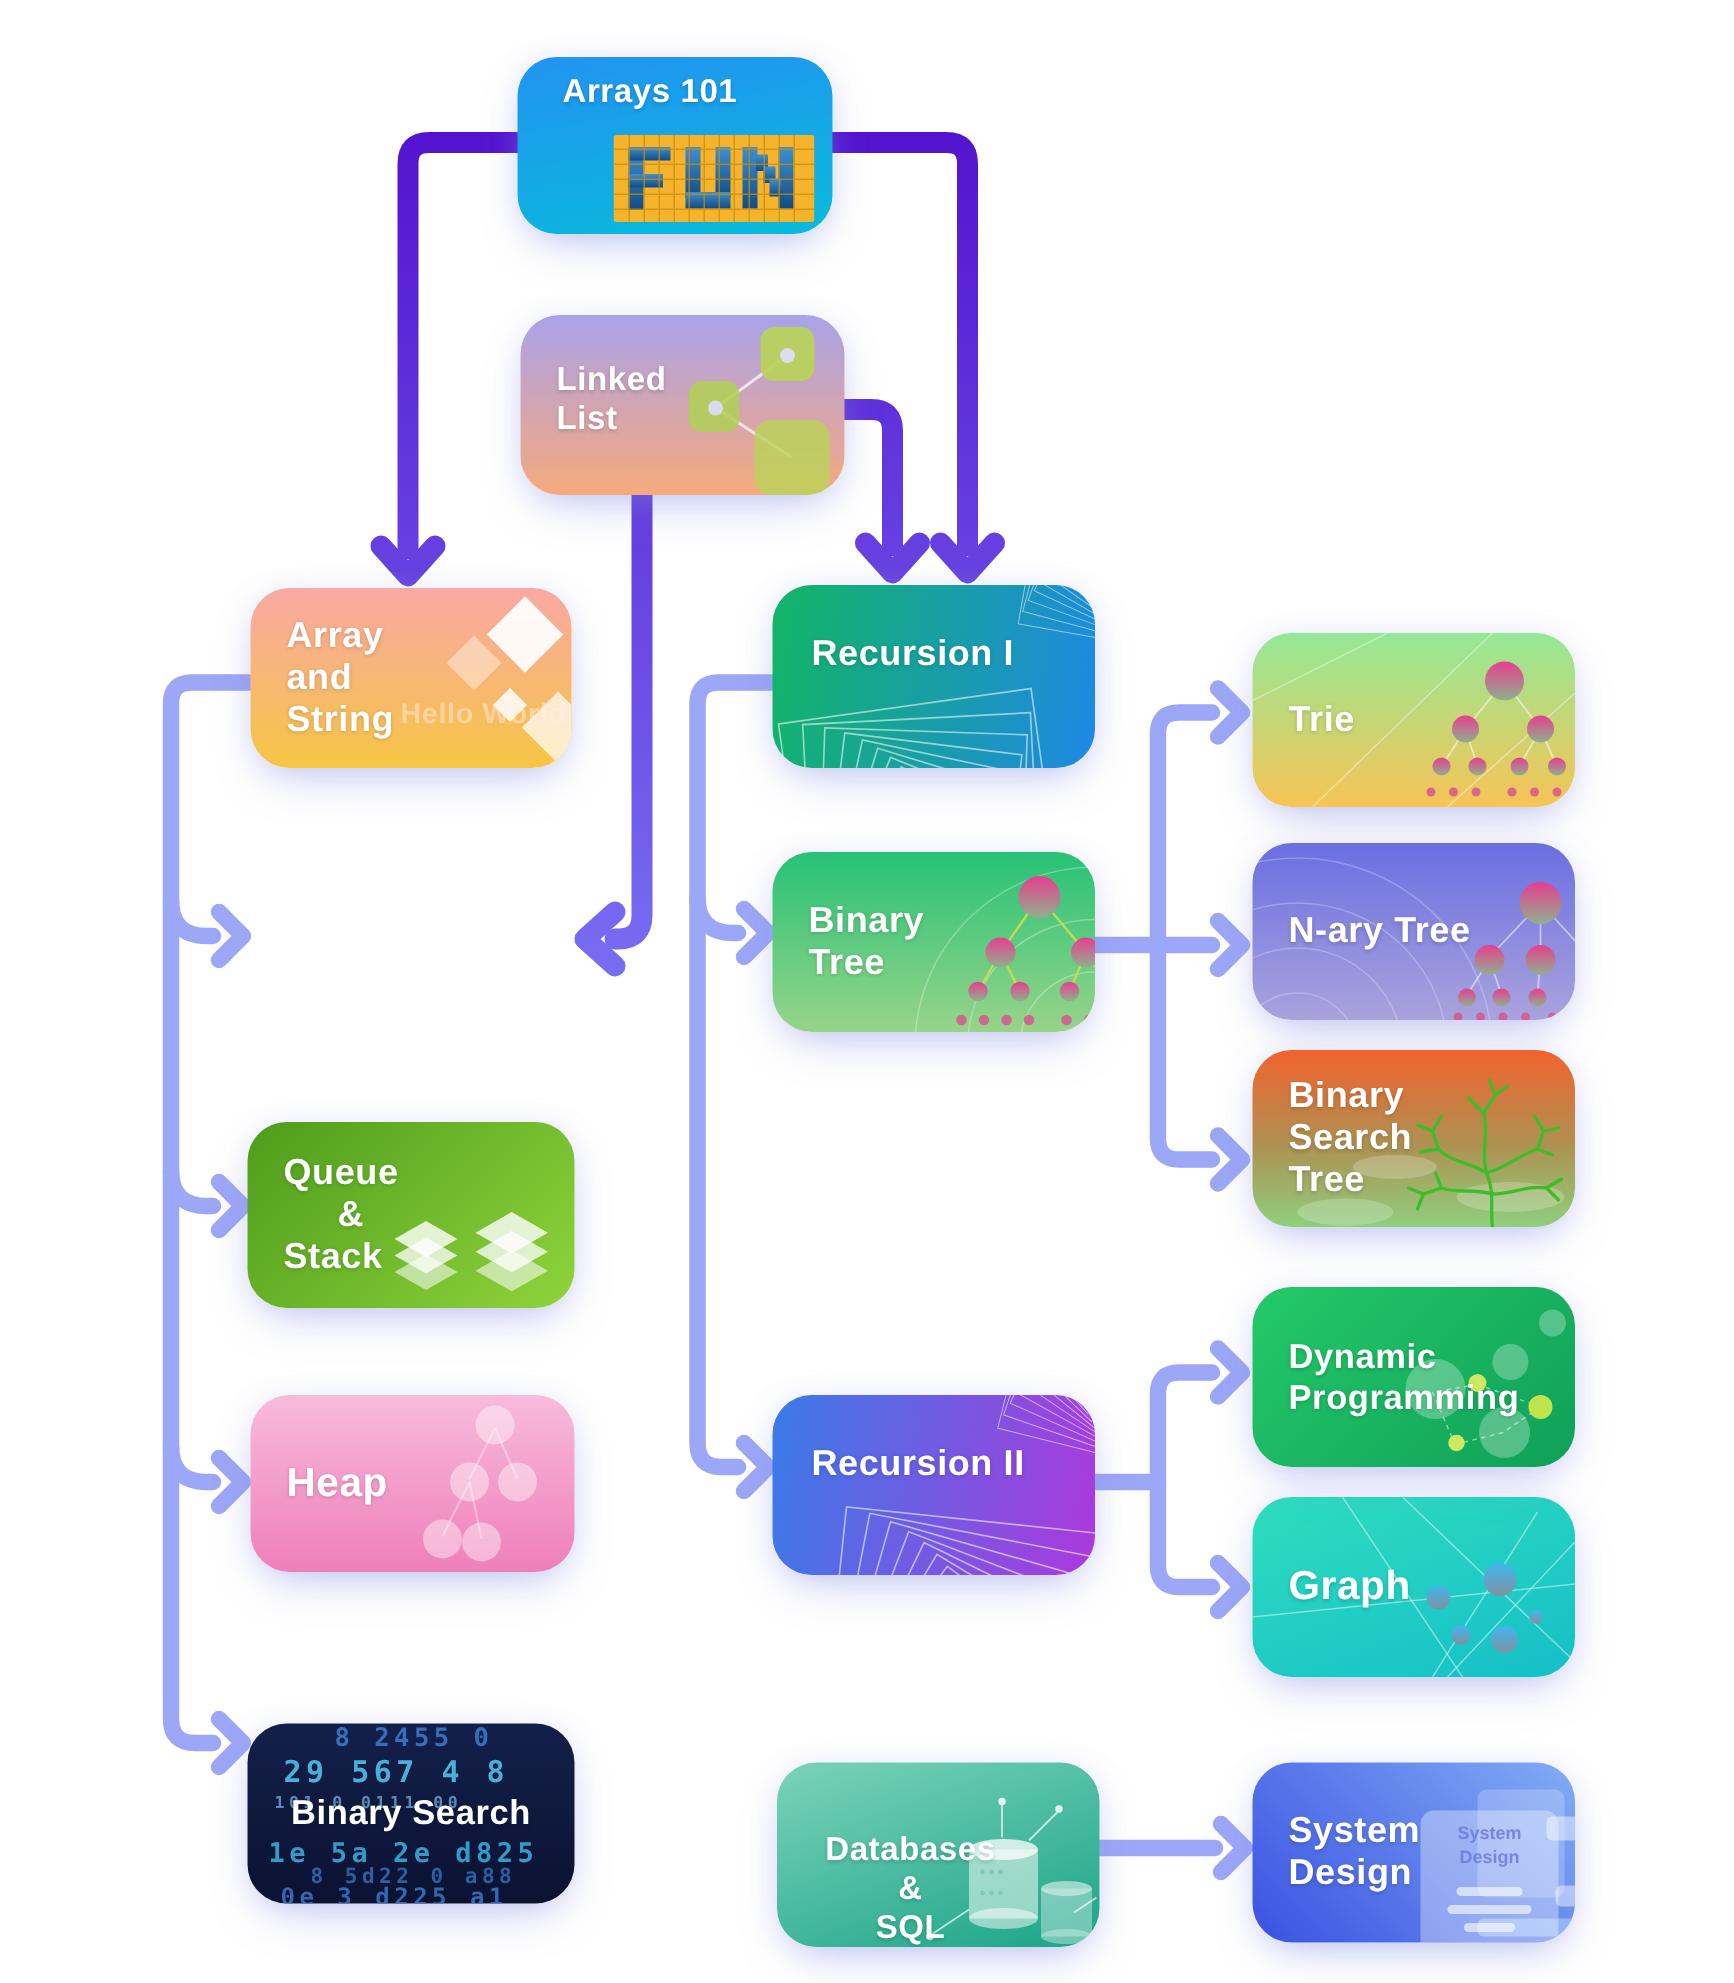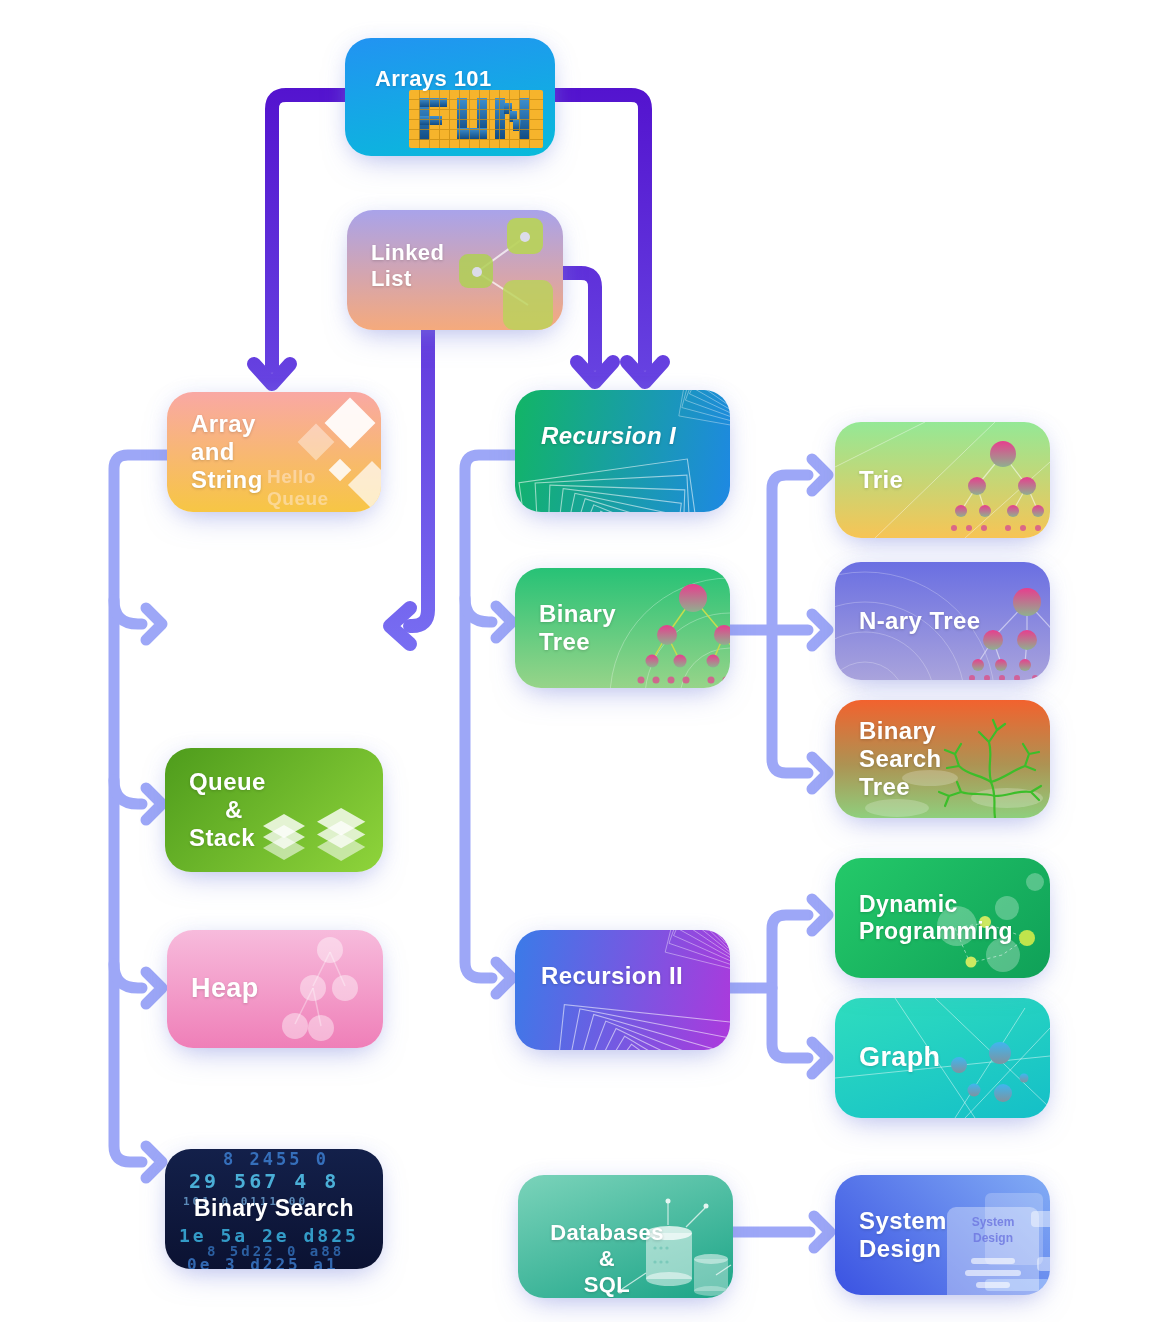--- a/index.html
+++ b/index.html
@@ -14,34 +14,34 @@
   .t div{white-space:nowrap;}
 
   
   .c-arrays   {left:345px;top:38px;width:210px;height:118px;background:linear-gradient(170deg,#2293F2 0%,#08BBDA 100%);}
   .c-linked   {left:347px;top:210px;width:216px;height:120px;background:linear-gradient(180deg,#A9A3EA 0%,#D5A5AE 55%,#F5AA7C 100%);}
   .c-arrstr   {left:167px;top:392px;width:214px;height:120px;background:linear-gradient(180deg,#F9A8A4 0%,#F7C644 100%);}
   .c-hash     {left:167px;top:570px;width:216px;height:120px;background:linear-gradient(170deg,#E8862A 0%,#F6C355 100%);}
   .c-qs       {left:165px;top:748px;width:218px;height:124px;background:linear-gradient(135deg,#4E9C1C 0%,#8FD43B 100%);}
   .c-heap     {left:167px;top:930px;width:216px;height:118px;background:linear-gradient(180deg,#F7BBDC 0%,#EF7FB8 100%);}
   .c-bsearch  {left:165px;top:1105px;width:218px;height:120px;background:linear-gradient(180deg,#13204A 0%,#0B1232 100%);margin-top:44px;}
-  .c-rec1     {left:515px;top:390px;width:215px;height:122px;background:linear-gradient(100deg,#12B565 0%,#1E88E4 100%);font-style:italic;}
+  .c-rec1     {left:515px;top:390px;width:215px;height:122px;background:linear-gradient(100deg,#12B565 0%,#1E88E4 100%);}
   .c-btree    {left:515px;top:568px;width:215px;height:120px;background:linear-gradient(180deg,#27C276 0%,#97D489 100%);}
   .c-rec2     {left:515px;top:930px;width:215px;height:120px;background:linear-gradient(100deg,#3A7BE8 0%,#AC39DC 100%);}
   .c-db       {left:518px;top:1175px;width:215px;height:123px;background:linear-gradient(160deg,#7BD3BA 0%,#1BA487 100%);}
   .c-trie     {left:835px;top:422px;width:215px;height:116px;background:linear-gradient(180deg,#94E896 0%,#F7C455 100%);}
   .c-nary     {left:835px;top:562px;width:215px;height:118px;background:linear-gradient(180deg,#6A6FE2 0%,#A9A3DC 100%);}
   .c-bst      {left:835px;top:700px;width:215px;height:118px;background:linear-gradient(180deg,#F2622E 0%,#AD9353 55%,#8FCF7D 100%);}
   .c-dp       {left:835px;top:858px;width:215px;height:120px;background:linear-gradient(135deg,#24C969 0%,#0FA058 100%);}
   .c-graph    {left:835px;top:998px;width:215px;height:120px;background:linear-gradient(160deg,#2FDDBE 0%,#14BFC8 100%);}
   .c-sysdes   {left:835px;top:1175px;width:215px;height:120px;background:linear-gradient(225deg,#82ACF5 0%,#3A52E2 100%);}
 
   
   .tl{display:flex;flex-direction:column;justify-content:center;height:100%;padding-left:24px;font-size:24px;}
-  .c-arrays .t{padding:28px 0 0 30px;font-size:22px;}
+  .c-arrays .t{padding:10px 0 0 30px;font-size:22px;}
   .c-linked .t{padding:30px 0 0 24px;font-size:22px;}
   .c-rec1 .t,.c-rec2 .t{padding:32px 0 0 26px;font-size:24px;}
   .c-heap .tl,.c-graph .tl{font-size:27px;}
   .c-bsearch .t{position:absolute;inset:0;display:flex;align-items:center;justify-content:center;font-size:23px;z-index:3;}
   .c-db .tl{font-size:22px;width:150px;align-items:center;padding-left:14px;justify-content:flex-end;}
   .c-dp .tl{font-size:23px;}
   .amp-indent{padding-left:36px;}
   .watermark{position:absolute;left:100px;top:74px;z-index:2;font-size:19px;font-weight:bold;
              color:rgba(255,240,235,.45);letter-spacing:.5px;}
 
@@ -190,21 +190,21 @@
     </div>
   </div>
 
   <div class="card c-arrstr">
     <svg class="art" width="214" height="120">
       <rect x="165" y="13" width="36" height="36" transform="rotate(45 183 31)" fill="#fff" opacity=".92"></rect>
       <rect x="136" y="37" width="26" height="26" transform="rotate(45 149 50)" fill="#fff" opacity=".4"></rect>
       <rect x="165" y="70" width="16" height="16" transform="rotate(45 173 78)" fill="#fff" opacity=".85"></rect>
       <rect x="188" y="76" width="34" height="34" transform="rotate(45 205 93)" fill="#fff" opacity=".7"></rect>
     </svg>
-    <span class="watermark">Hello Queue</span>
+    <span class="watermark">Hello World</span>
     <div class="t tl" style="font-size:24px">
       <div>Array</div>
       <div>and</div>
       <div>String</div>
     </div>
   </div>
 
 
   <div class="card c-qs">
     <svg class="art" width="218" height="124">

